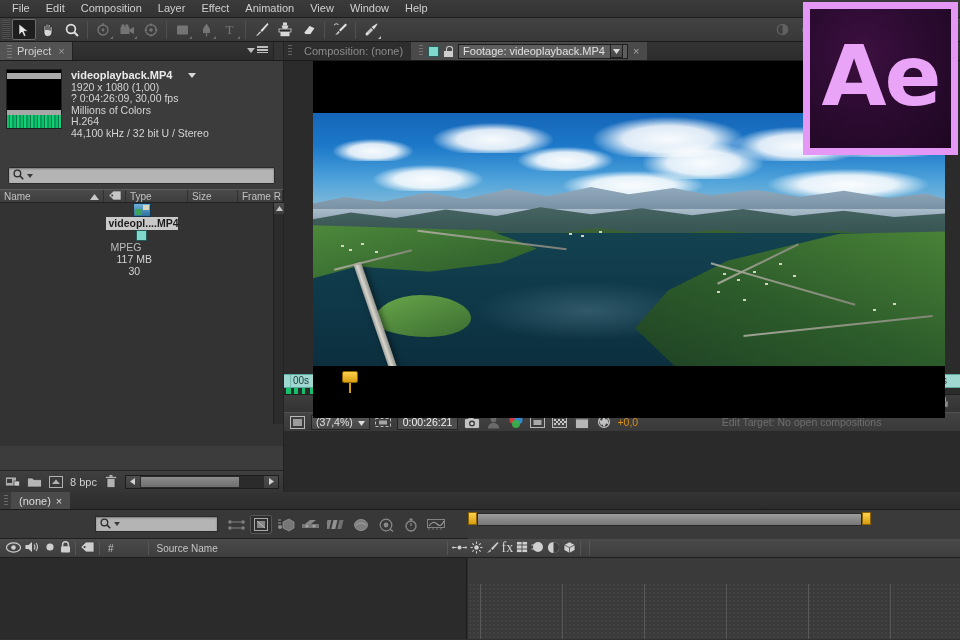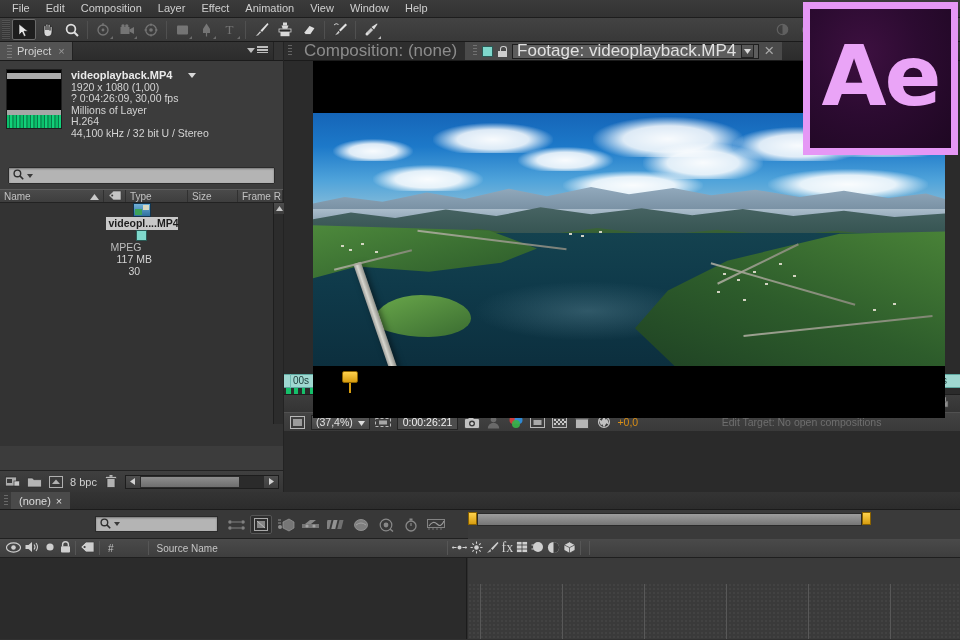--- a/index.html
+++ b/index.html
@@ -118,21 +118,21 @@
   .hs-thumb{height:12px;width:100px;background:linear-gradient(#8d8d8d,#6e6e6e);border:1px solid #2b2b2b;}
   .hs-track{flex:1;}
 
   
   .vscroll{position:absolute;right:0;top:0;width:10px;bottom:22px;background:#2c2c2c;border-left:1px solid #1e1e1e;}
   .vs-up,.vs-dn{width:10px;height:11px;display:flex;align-items:center;justify-content:center;background:linear-gradient(#4d4d4d,#3c3c3c);}
 
   
   #viewer-panel { left: 284px; top: 42px; width: 676px; height: 450px; background: #2a2a2a; }
   .viewer-tabs { height: 19px; display: flex; background: linear-gradient(#343434,#2c2c2c); border-bottom:1px solid #1b1b1b; }
-  .vtab { display:flex;align-items:center;gap:5px;padding:0 8px;font-size:17px;cursor:default; }
+  .vtab { display:flex;align-items:center;gap:5px;padding:0 8px;font-size:11px;cursor:default; }
   .vtab.comp { background:#2e2e2e;color:#8c8c8c; }
   .vtab.foot { background:#4a4a4a;color:#e0e0e0; }
   .lock-ico { width:9px;height:11px;position:relative; }
   .lock-ico:before{content:"";position:absolute;left:2px;top:0;width:5px;height:5px;border:1.5px solid #cfcfcf;border-bottom:0;border-radius:3px 3px 0 0;}
   .lock-ico:after{content:"";position:absolute;left:0;bottom:0;width:9px;height:6px;background:#cfcfcf;}
   .vtab .sel-box { background:#5d5d5d; border:1px solid #1e1e1e; padding:0 4px; height:15px; display:flex;align-items:center; gap:5px; }
   .vtab .dd { width:13px;height:14px;background:linear-gradient(#5a5a5a,#484848);border:1px solid #222;display:flex;align-items:center;justify-content:center; }
 
   .viewer-canvas { position:relative; width:676px; height:370px; background:#2b2b2b; overflow:hidden; }
   .frame-wrap { position:absolute; left:29px; top:0px; width:632px; height:357px; background:#000; }
@@ -416,21 +416,21 @@
         <div class="barB"></div>
         <div class="audio"></div>
       </div>
       <div class="proj-meta">
         <div class="ttl">
           <span>videoplayback.MP4</span>
           <span class="tri-dn"></span>
         </div>
         <div class="row">1920 x 1080 (1,00)</div>
         <div class="row">? 0:04:26:09, 30,00 fps</div>
-        <div class="row">Millions of Layer</div>
+        <div class="row">Millions of Colors</div>
         <div class="row">H.264</div>
         <div class="row">44,100 kHz / 32 bit U / Stereo</div>
       </div>
     </div>
 
     <div class="proj-search">
       <span class="mag">
         <svg width="11" height="11" viewBox="0 0 11 11">
             <circle cx="4.4" cy="4.4" r="3.3" fill="none" stroke="#2e2e2e" stroke-width="1.4"></circle>
             <line x1="6.9" y1="6.9" x2="10.2" y2="10.2" stroke="#2e2e2e" stroke-width="1.6"></line>

